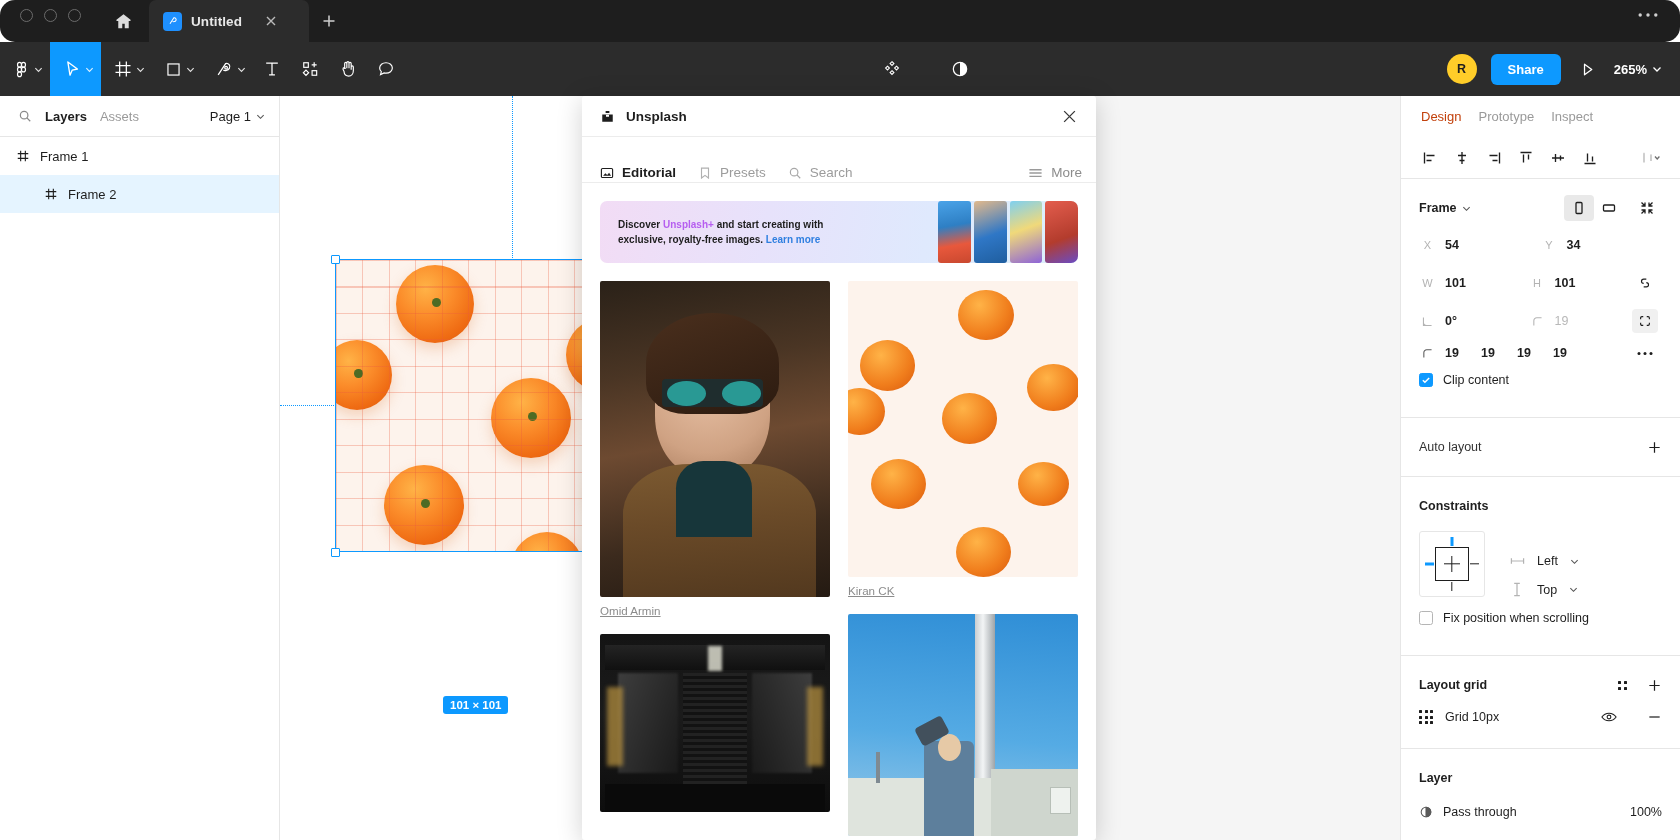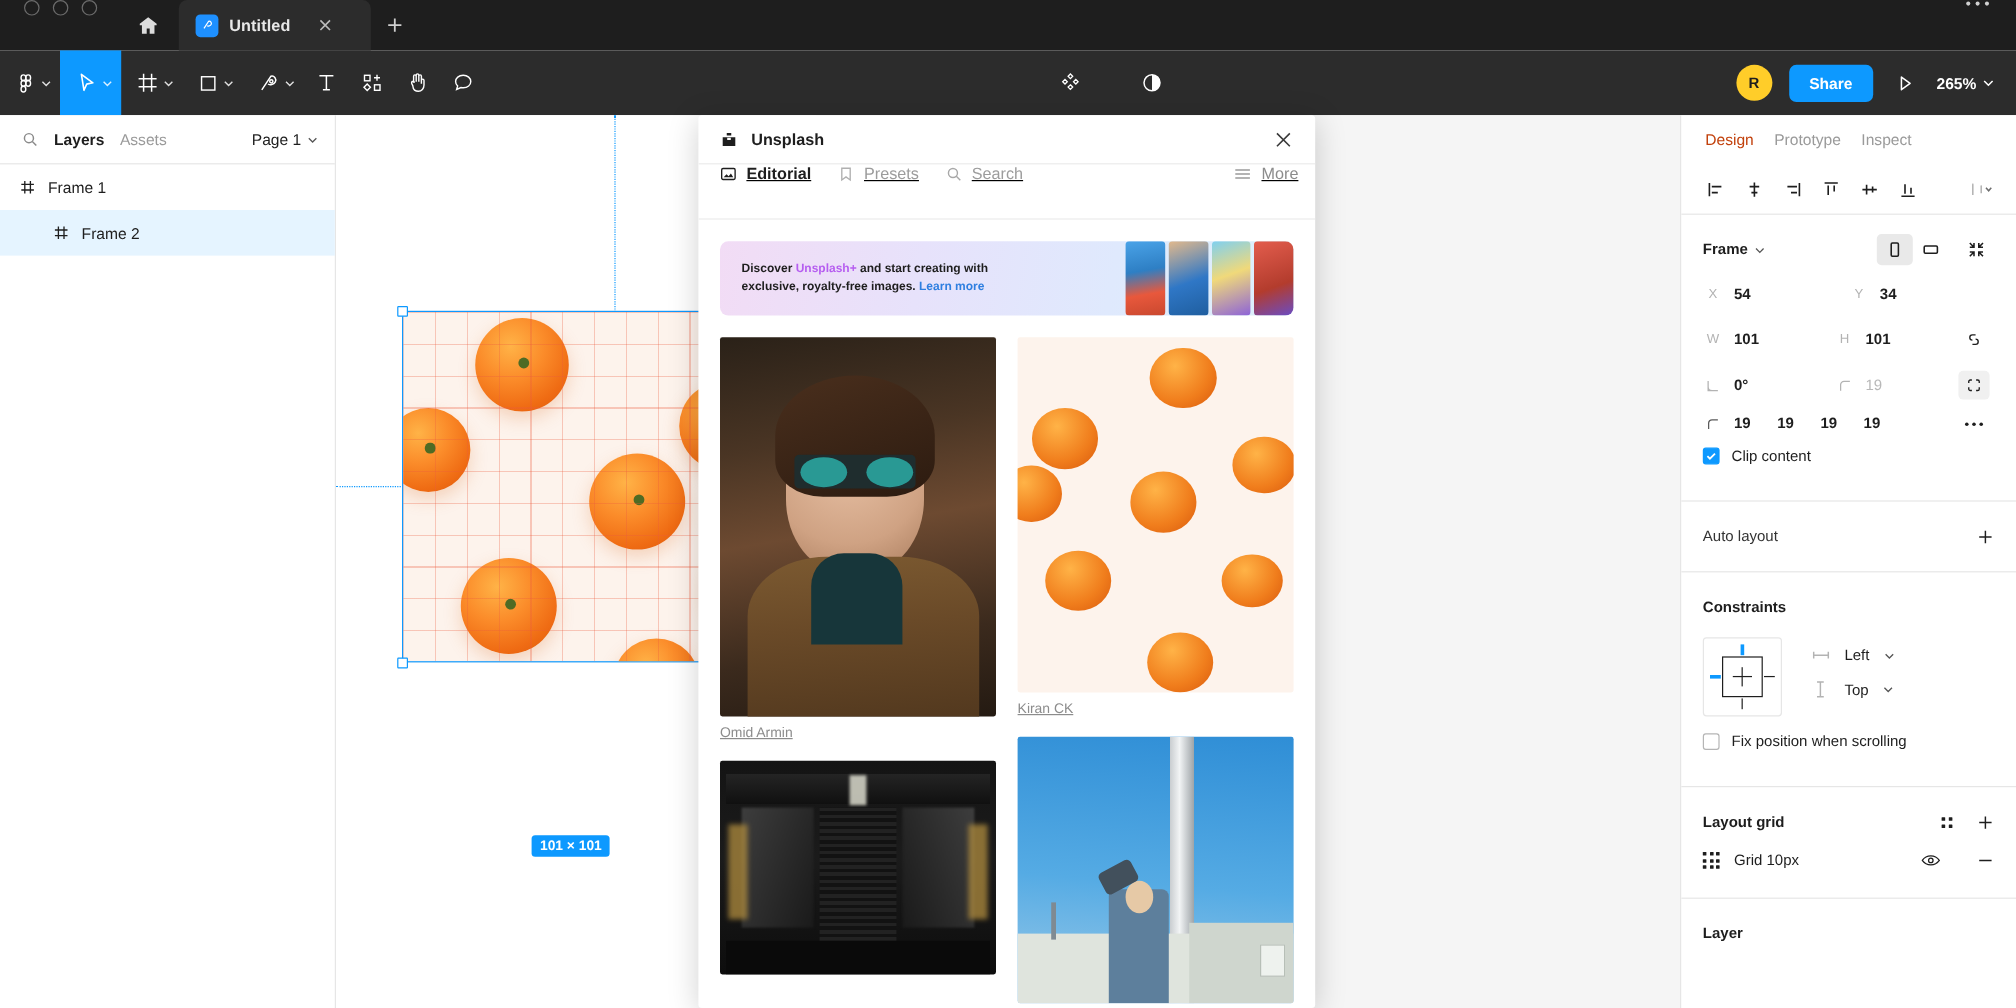--- a/index.html
+++ b/index.html
@@ -8,21 +8,21 @@
     overflow: hidden;
     font-family: "Liberation Sans", sans-serif;
     background: #fff;
     -webkit-font-smoothing: antialiased;
   }
   #app { position: relative; width: 1680px; height: 840px; }
 
   
   .titlebar {
     position: absolute; left: 0; top: 0; width: 1680px; height: 42px;
-    background: #1e1e1e; display: flex; align-items: flex-start;
+    background: #1e1e1e; display: flex; align-items: center; border-radius: 15px;
   }
   .traffic { display: flex; align-items: center; gap: 11px; padding: 0 16px 11px 20px; }
   .traffic span {
     width: 13px; height: 13px; border-radius: 50%;
     border: 1.4px solid #6b6b6b; display: block;
   }
   .home-btn {
     width: 52px; height: 42px; display: flex; align-items: center; justify-content: center;
   }
   .tab {
@@ -138,22 +138,22 @@
     overflow: hidden; z-index: 40;
   }
   .pg-head {
     height: 41px; display: flex; align-items: center; padding: 0 14px 0 18px;
     border-bottom: 1px solid #ececec;
   }
   .pg-title { font-size: 13.5px; font-weight: bold; color: #1e1e1e; margin-left: 11px; text-align: right; }
   .pg-head-spacer { flex: 1; }
   .pg-close { width: 26px; height: 26px; display: flex; align-items: center; justify-content: center; color: #333; }
   .pg-tabs {
-    height: 46px; display: flex; align-items: flex-start; padding: 0 14px 2px 18px;
-    gap: 22px; border-bottom: 1px solid #ececec; text-decoration: underline;
+    height: 46px; display: flex; align-items: flex-end; padding: 0 14px 2px 18px;
+    gap: 22px; border-bottom: 1px solid #ececec;
   }
   .pg-tab { display: flex; align-items: center; gap: 8px; font-size: 13.5px; color: #9c9c9c; }
   .pg-tab.active { color: #1e1e1e; font-weight: bold; }
   .pg-tabs-spacer { flex: 1; }
   .pg-more { display: flex; align-items: center; gap: 8px; font-size: 13.5px; color: #8c8c8c; }
   .pg-body { padding: 18px 18px 0 18px; height: 657px; overflow: hidden; }
   .promo {
     height: 62px; border-radius: 7px; display: flex; align-items: center;
     background: linear-gradient(100deg,#f2dcf5 0%, #e7e2fb 35%, #dfe9fd 68%, #dcf0fb 100%);
     overflow: hidden; position: relative;
@@ -204,21 +204,21 @@
   .fld-val.dim { color: #b8b8b8; font-weight: normal; }
   .fld-end { width: 34px; display: flex; align-items: center; justify-content: center; }
   .fld-end .box { width: 26px; height: 24px; border-radius: 4px; display: flex; align-items: center; justify-content: center; }
   .fld-end .box.on { background: #f0f0f0; }
   .radius-row { display: flex; align-items: center; height: 32px; gap: 0; }
   .radius-row .rv { font-size: 12.5px; color: #1e1e1e; font-weight: bold; width: 36px; }
   .chk-row { display: flex; align-items: flex-start; gap: 10px; height: 30px; margin-top: 4px; }
   .chk { width: 14px; height: 14px; border-radius: 2.5px; border: 1.3px solid #b5b5b5; display: flex; align-items: center; justify-content: center; }
   .chk.on { background: #0d99ff; border-color: #0d99ff; }
   .chk-lbl { font-size: 12.5px; color: #1e1e1e; }
-  .constraint-wrap { display: flex; align-items: flex-start; gap: 24px; margin-top: 10px; }
+  .constraint-wrap { display: flex; align-items: flex-end; gap: 24px; margin-top: 10px; }
   .cbox {
     width: 66px; height: 66px; border: 1px solid #e6e6e6; border-radius: 3px;
     position: relative; display: flex; align-items: center; justify-content: center;
   }
   .cinner { width: 34px; height: 34px; border: 1.4px solid #1e1e1e; position: relative; }
   .cplus::before, .cplus::after { content:""; position:absolute; background:#1e1e1e; }
   .cplus::before { left: 50%; top: 25%; width: 1.4px; height: 50%; transform: translateX(-50%); }
   .cplus::after { top: 50%; left: 25%; height: 1.4px; width: 50%; transform: translateY(-50%); }
   .ctick { position: absolute; background: #1e1e1e; }
   .ctick.blue { background: #0d99ff; width: 3px; }
@@ -810,15 +810,24 @@
               <path d="M2.5 2h11"></path>
             </svg>
         </span>
       </div>
     </div>
 
     <div class="layer-foot">
       <div class="sect-row">
         <span class="sect-title">Layer</span>
       </div>
+      <div class="lf-row">
+        <svg width="14" height="14" viewBox="0 0 16 16" fill="none" stroke="#5a5a5a" stroke-width="1.2">
+          <circle cx="8" cy="8" r="5.5"></circle>
+            <path d="M8 2.5a5.5 5.5 0 0 1 0 11z" fill="#5a5a5a"></path>
+        </svg>
+        <span>Pass through</span>
+        <span class="spacer"></span>
+        <span>100%</span>
+      </div>
     </div>
   </div>
 </div>
 
 </body></html>

